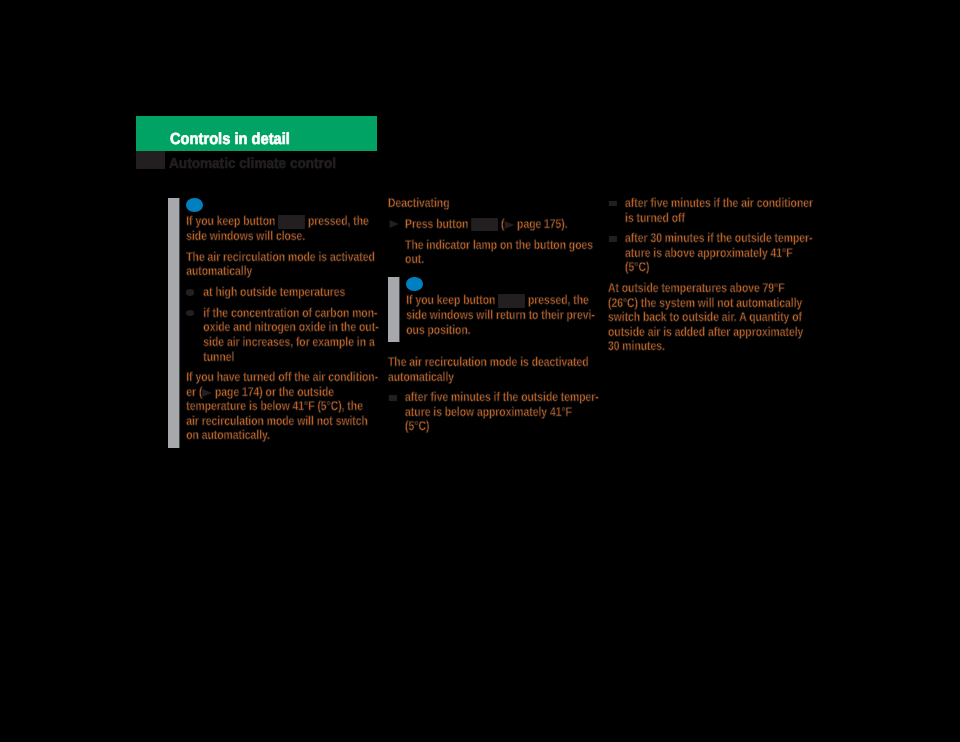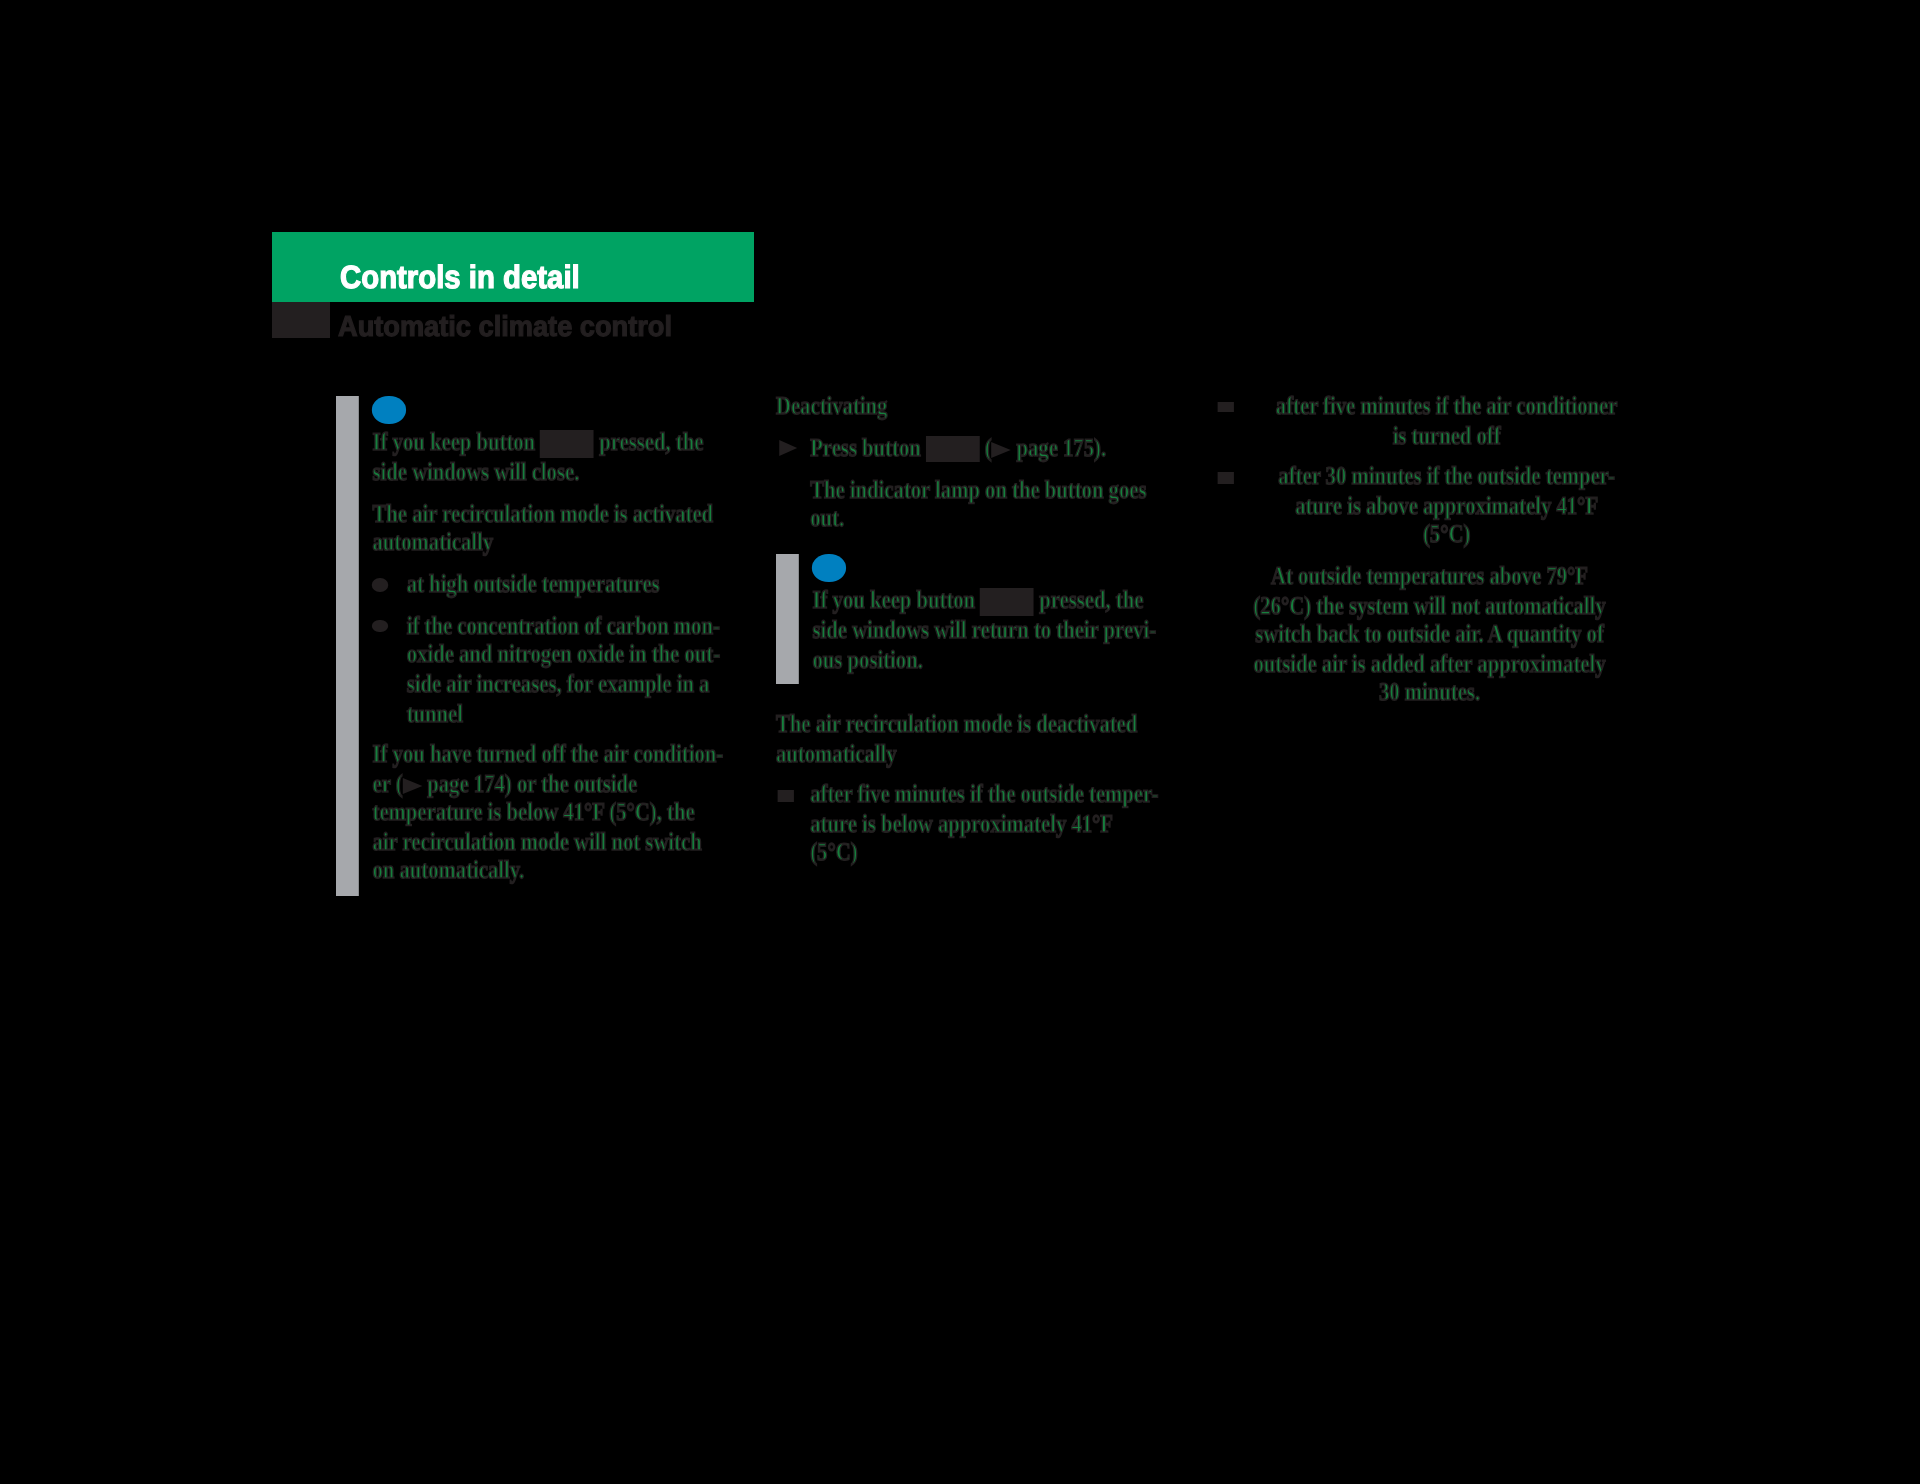--- a/index.html
+++ b/index.html
@@ -11,26 +11,26 @@
   .green-band{position:absolute;left:119.8px;top:115.9px;width:241.4px;height:35.2px;background:#00a363;}
   .band-label{position:absolute;left:154px;top:133.8px;color:#ffffff;font-size:16.1px;font-weight:bold;
                line-height:11.6px;transform:scaleX(0.912);transform-origin:left top;white-space:nowrap;
                -webkit-text-stroke:0.6px #ffffff;}
   .sub-swatch{position:absolute;left:120.1px;top:151.1px;width:28.8px;height:17.6px;background:#231f20;}
   .sub-title{position:absolute;left:152.8px;top:158.6px;color:#231f20;font-size:14.4px;font-weight:bold;
              line-height:10.5px;transform:scaleX(0.945);transform-origin:left top;white-space:nowrap;
              -webkit-text-stroke:0.6px #231f20;}
 
   
-  .col{position:absolute;top:196px;color:#15803d;font-weight:bold;width:215px;font-family:Liberation Serif, serif;}
+  .col{position:absolute;top:196px;color:#f97316;font-weight:bold;width:215px;}
   .inner{-webkit-text-stroke:0.8px #231f20;font-size:12.7px;line-height:14.55px;width:262px;
          transform:scaleX(0.815);transform-origin:left top;}
   .col1{left:151.9px;}
   .col2{left:371.9px;}
-  .col3{left:591.9px;text-align:center;}
+  .col3{left:591.9px;}
 
   p{margin:0;}
   .gap{margin-top:6.2px;}
 
   
   .infobox{position:relative;padding-left:22.4px;padding-bottom:4.6px;}
   .infobox.gap{margin-top:10.1px;margin-bottom:13.1px;}
   .infobar{position:absolute;left:0;top:0;bottom:0;width:13.5px;background:#a6a8ac;}
   .icircle{width:21px;height:14.5px;border-radius:50%;background:#0080c0;margin-top:1.8px;margin-bottom:2.2px;}
 

